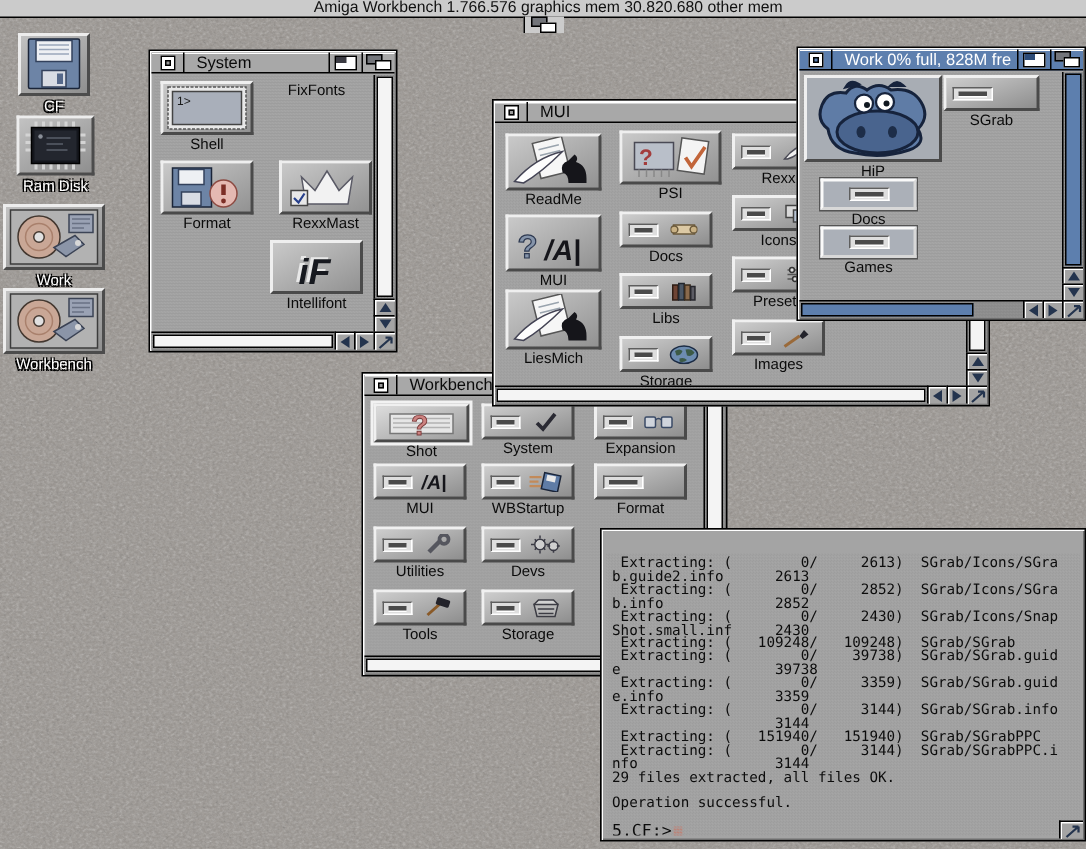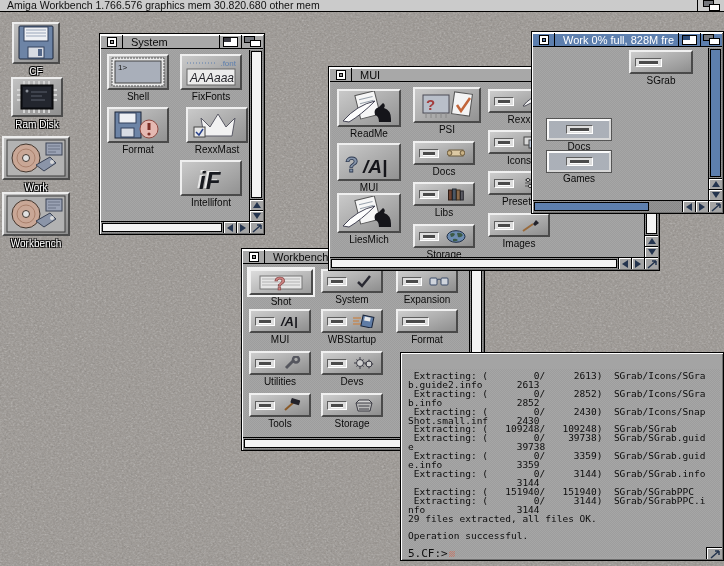--- a/index.html
+++ b/index.html
@@ -3,21 +3,21 @@
 <meta charset="utf-8">
 <style>
   * { margin:0; padding:0; box-sizing:border-box; }
   html,body { width:724px; height:566px; overflow:hidden; }
   body { font-family:"Liberation Sans", sans-serif; position:relative; background:#96918c; }
   .screen { position:absolute; inset:0; width:724px; height:566px; overflow:hidden; }
   .desktop-bg { position:absolute; left:0; top:0; z-index:0; }
 
   
   .screen-bar { position:absolute; left:0; top:0; width:724px; height:12px; background:#cbcbcb;
-    border-bottom:1px solid #000; z-index:40; display:flex; align-items:center; }
+    border-bottom:1px solid #000; z-index:40; display:flex; align-items:center;flex-direction:column; }
   .screen-bar-title { flex:1; font-size:10.5px; line-height:11px; color:#101010; padding-left:7px; white-space:nowrap; }
   .screen-depth { width:27px; height:11px; border-left:1px solid #000; display:flex; align-items:center; justify-content:center; background:#cbcbcb; }
 
   
   .window { position:absolute; background:#a4a4a4; border:1px solid #000;
     box-shadow: inset 1px 1px 0 #ffffff, inset -1px -1px 0 #6e6e6e; }
   .titlebar { position:absolute; left:1px; right:1px; top:1px; height:14px; display:flex; align-items:stretch;
     background:#a8a8a8; border-bottom:1px solid #000; box-shadow: inset 0 1px 0 #fff; }
   .window.active .titlebar { background:#5d7fae; }
   .tb-title { flex:1; font-size:11px; line-height:14px; color:#0a0a0a; padding-left:8px; white-space:nowrap; overflow:hidden; }
@@ -203,28 +203,20 @@
         <div class="pic-box" style="width:62px;height:36px">
           <svg viewBox="0 0 54 30" width="54" height="30">
             <rect x="1" y="1" width="52" height="28" fill="#e8e8e8" stroke="#555" stroke-dasharray="2 1"></rect>
             <rect x="4" y="4" width="46" height="22" fill="#a9afba" stroke="#444"></rect>
             <text x="7" y="13" font-size="8" fill="#1a1a1a">1&gt;</text>
           </svg>
         </div>
         <div class="icon-label">Shell</div>
       </div>
       <div class="icon" style="left:77px;top:4px;width:62px">
-        <div class="pic-box" style="width:62px;height:36px">
-          <svg viewBox="0 0 54 30" width="54" height="30">
-            <path d="M3 6 h28" stroke="#5d7fae" stroke-dasharray="1 2" fill="none"></path>
-            <text x="52" y="9" text-anchor="end" font-size="8" fill="#5d7fae">.font</text>
-            <rect x="3" y="12" width="48" height="16" fill="#ececec" stroke="#666"></rect>
-            <text x="6" y="25" font-size="12" fill="#26262c" font-style="italic">AAAaaa</text>
-          </svg>
-        </div>
         <div class="icon-label">FixFonts</div>
       </div>
       <div class="icon" style="left:4px;top:57px;width:62px">
         <div class="pic-box" style="width:62px;height:36px">
           <svg viewBox="0 0 54 32" width="54" height="32">
             <rect x="4" y="3" width="26" height="26" fill="#6d84a6" stroke="#1a2438"></rect>
             <rect x="8" y="4" width="17" height="10" fill="#eef0f4" stroke="#33415c"></rect>
             <rect x="10" y="19" width="13" height="9" fill="#d8dce4" stroke="#33415c"></rect>
             <circle cx="38" cy="20" r="9" fill="#e5b9b2" stroke="#8c4a42"></circle>
             <path d="M38 14 v7" stroke="#7c2e26" stroke-width="3"></path>
@@ -677,20 +669,37 @@
           </span>
         </div>
       <div class="tb-g right">
           <span class="g-depth">
             <i class="b"></i>
             <i class="f"></i>
           </span>
         </div>
     </div>
     <div class="win-content" style="left:3px;top:16px;right:15px;bottom:13px">
+      <div class="icon" style="left:1px;top:2px;width:92px">
+        <div class="pic-box" style="width:92px;height:58px">
+          <svg viewBox="0 0 88 54" width="88" height="54">
+            <rect width="88" height="54" fill="#a8adb4"></rect>
+            <path d="M14 34 Q6 28 10 18 Q14 8 26 10 Q32 2 40 8 Q48 2 56 8 Q70 6 76 16 Q82 26 74 34 Q80 44 68 48 Q50 54 32 50 Q16 48 14 34 Z" fill="#5f7ca6" stroke="#16233c" stroke-width="2"></path>
+            <path d="M26 6 q3 -5 8 -2 Z M56 5 q4 -4 8 0 Z" fill="#5f7ca6" stroke="#16233c" stroke-width="2"></path>
+            <ellipse cx="47" cy="36" rx="27" ry="14" fill="#49648e" stroke="#16233c" stroke-width="2"></ellipse>
+            <circle cx="38" cy="17" r="6" fill="#fff" stroke="#16233c" stroke-width="1.5"></circle>
+            <circle cx="52" cy="16" r="6" fill="#fff" stroke="#16233c" stroke-width="1.5"></circle>
+            <circle cx="40" cy="18" r="2" fill="#101820"></circle>
+            <circle cx="53" cy="17" r="2" fill="#101820"></circle>
+            <ellipse cx="36" cy="36" rx="3" ry="4" fill="#1d2d48"></ellipse>
+            <ellipse cx="57" cy="36" rx="3" ry="4" fill="#1d2d48"></ellipse>
+          </svg>
+        </div>
+        <div class="icon-label">HiP</div>
+      </div>
       <div class="icon" style="left:94px;top:2px;width:64px">
         <div class="drawer-box" style="width:64px">
           <span class="drawer-handle wide"></span>
         </div>
         <div class="icon-label">SGrab</div>
       </div>
       <div class="icon" style="left:12px;top:71px;width:64px">
         <div class="drawer-box lite" style="width:64px;height:21px">
           <span class="drawer-handle wide"></span>
         </div>

